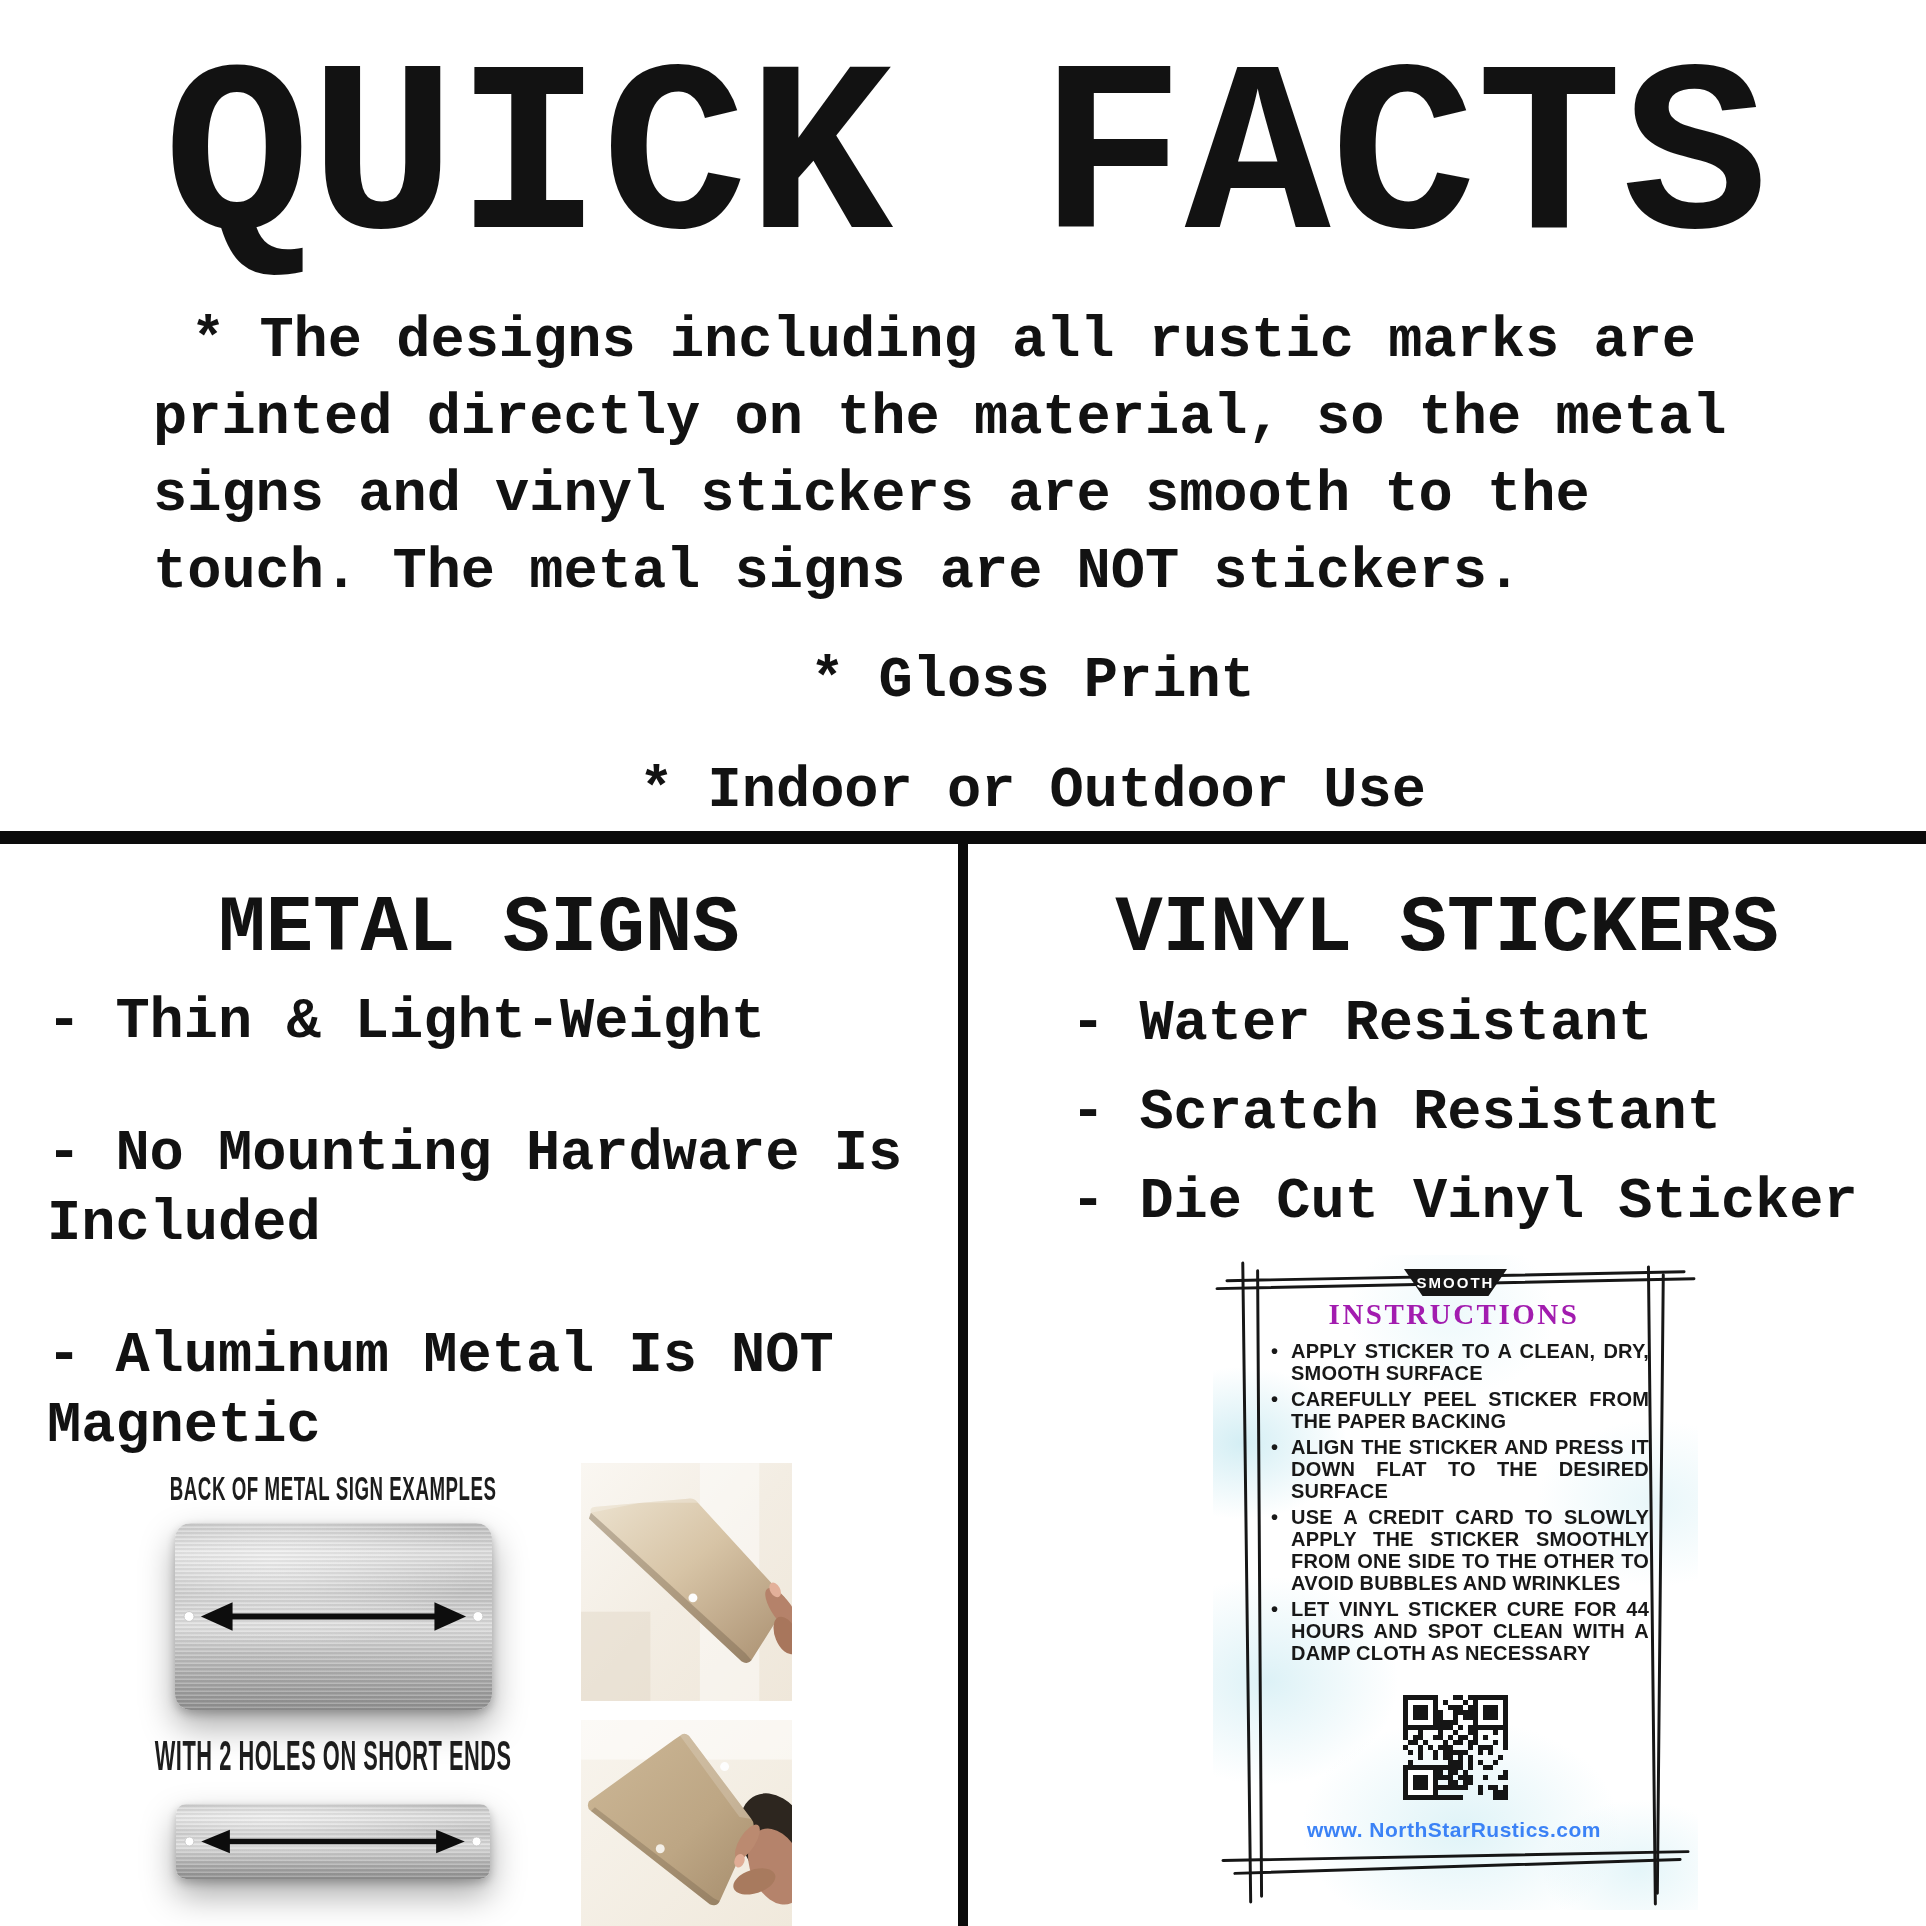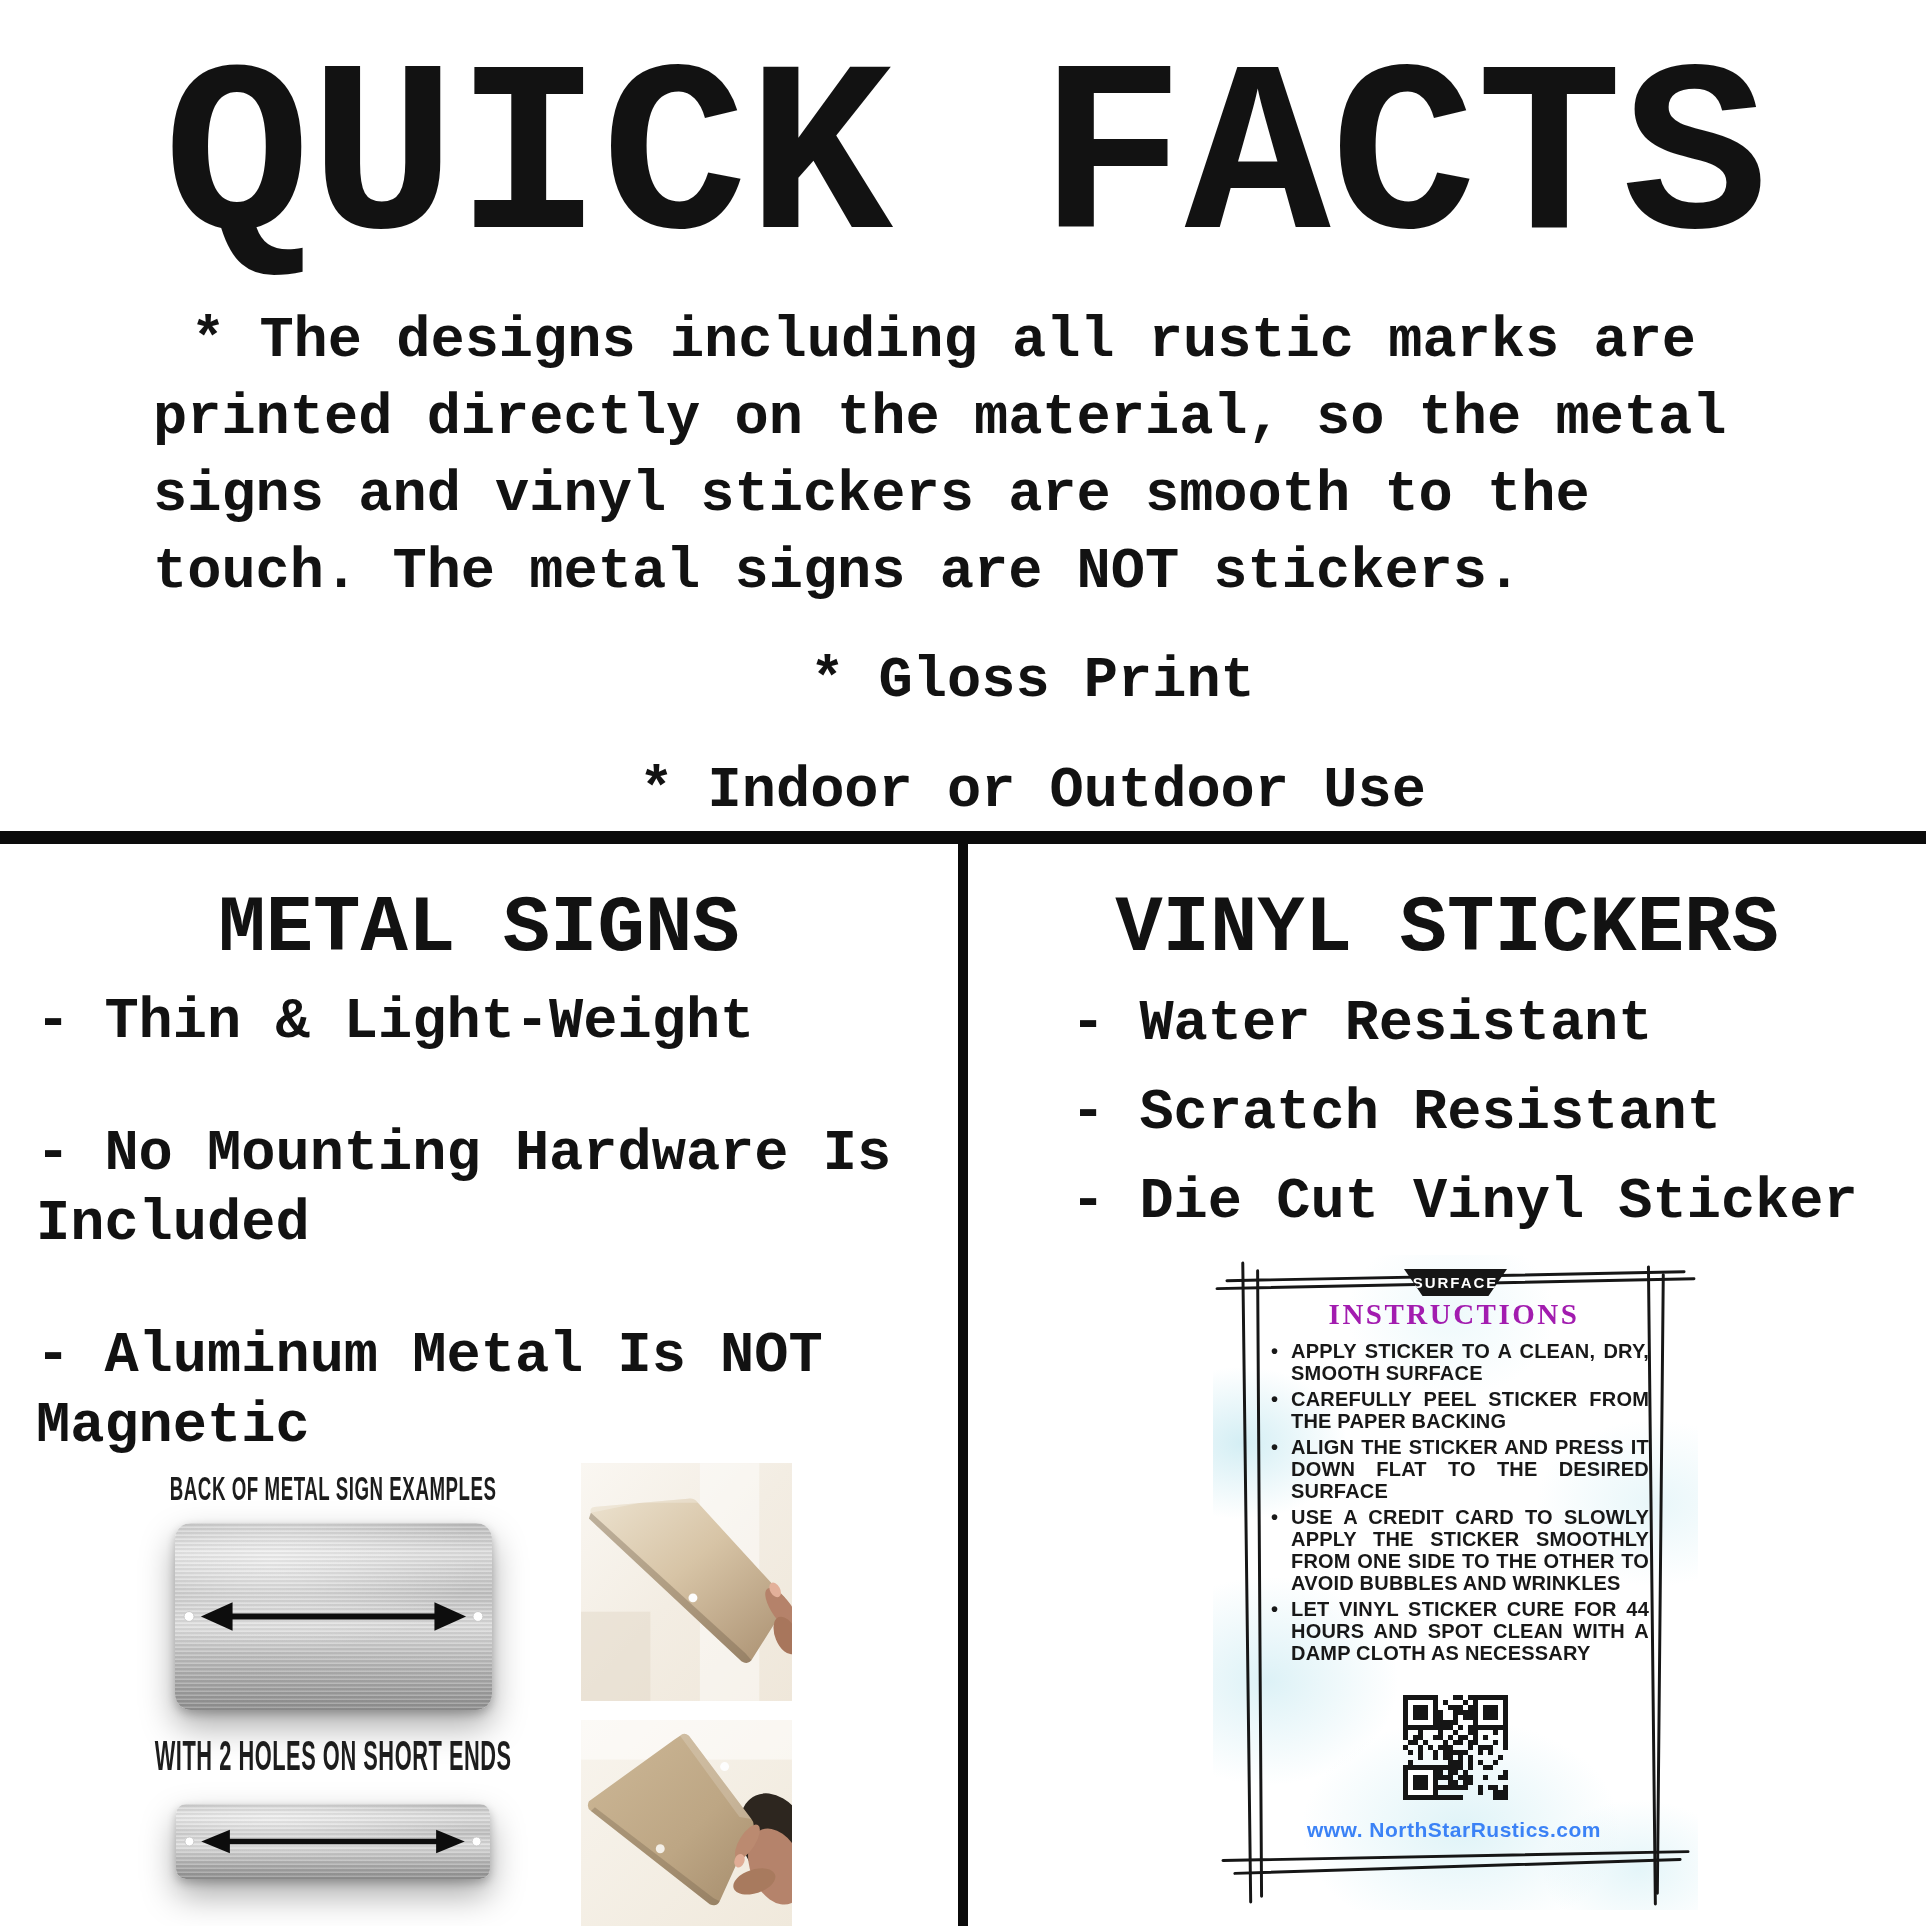--- a/index.html
+++ b/index.html
@@ -20,21 +20,21 @@
   
   .divider-h{position:absolute;left:0;top:831px;width:1927px;height:13px;background:#0b0b0b;}
   .divider-v{position:absolute;left:958px;top:844px;width:10px;height:1083px;background:#0b0b0b;}
 
   
   .col-heading{position:absolute;top:890px;font-size:79px;line-height:79px;text-align:center;white-space:nowrap;}
   .col-heading.left{left:0;width:958px;}
   .col-heading.right{left:968px;width:958px;}
   .bullets{position:absolute;font-size:57px;line-height:70px;}
   .bullets.left{left:36px;top:987px;width:903px;}
-  .bullets.left .bullet{margin-bottom:62px;}
+  .bullets.left .bullet{margin-bottom:62px;margin-left:11px;}
   .bullets.right{left:1071px;top:989px;width:842px;}
   .bullets.right .bullet{margin-bottom:19px;white-space:nowrap;}
 
   
   .ex-label-wrap{position:absolute;display:flex;justify-content:center;align-items:flex-start;}
   .ex-label{font-weight:700;white-space:nowrap;letter-spacing:1px;color:#1d1d1d;}
   .ex-label-1{left:175px;top:1471px;width:317px;}
   .ex-label-1 .ex-label{font-size:34px;line-height:1;transform:scaleX(0.55);}
   .ex-label-2{left:165px;top:1735px;width:337px;}
   .ex-label-2 .ex-label{font-size:42px;line-height:1;transform:scaleX(0.52);}
@@ -204,21 +204,21 @@
       <line x1="4" y1="34" x2="486" y2="24"></line>
       <line x1="30" y1="8" x2="38" y2="654"></line>
       <line x1="45" y1="16" x2="49" y2="648"></line>
       <line x1="440" y1="12" x2="447" y2="656"></line>
       <line x1="455" y1="20" x2="449" y2="645"></line>
       <line x1="10" y1="612" x2="480" y2="603"></line>
       <line x1="22" y1="625" x2="472" y2="611"></line>
     </g>
   </svg>
   <div class="banner">
-    <span class="sans">SURFACE</span>
+    <span class="sans">SMOOTH</span>
   </div>
   <div class="sans card-title">INSTRUCTIONS</div>
   <ul class="sans card-list">
     <li>APPLY STICKER TO A CLEAN, DRY, SMOOTH SURFACE</li>
     <li>CAREFULLY PEEL STICKER FROM THE PAPER BACKING</li>
     <li>ALIGN THE STICKER AND PRESS IT DOWN FLAT TO THE DESIRED SURFACE</li>
     <li>USE A CREDIT CARD TO SLOWLY APPLY THE STICKER SMOOTHLY FROM ONE SIDE TO THE OTHER TO AVOID BUBBLES AND WRINKLES</li>
     <li>LET VINYL STICKER CURE FOR 44 HOURS AND SPOT CLEAN WITH A DAMP CLOTH AS NECESSARY</li>
   </ul>
   <div class="qr">

